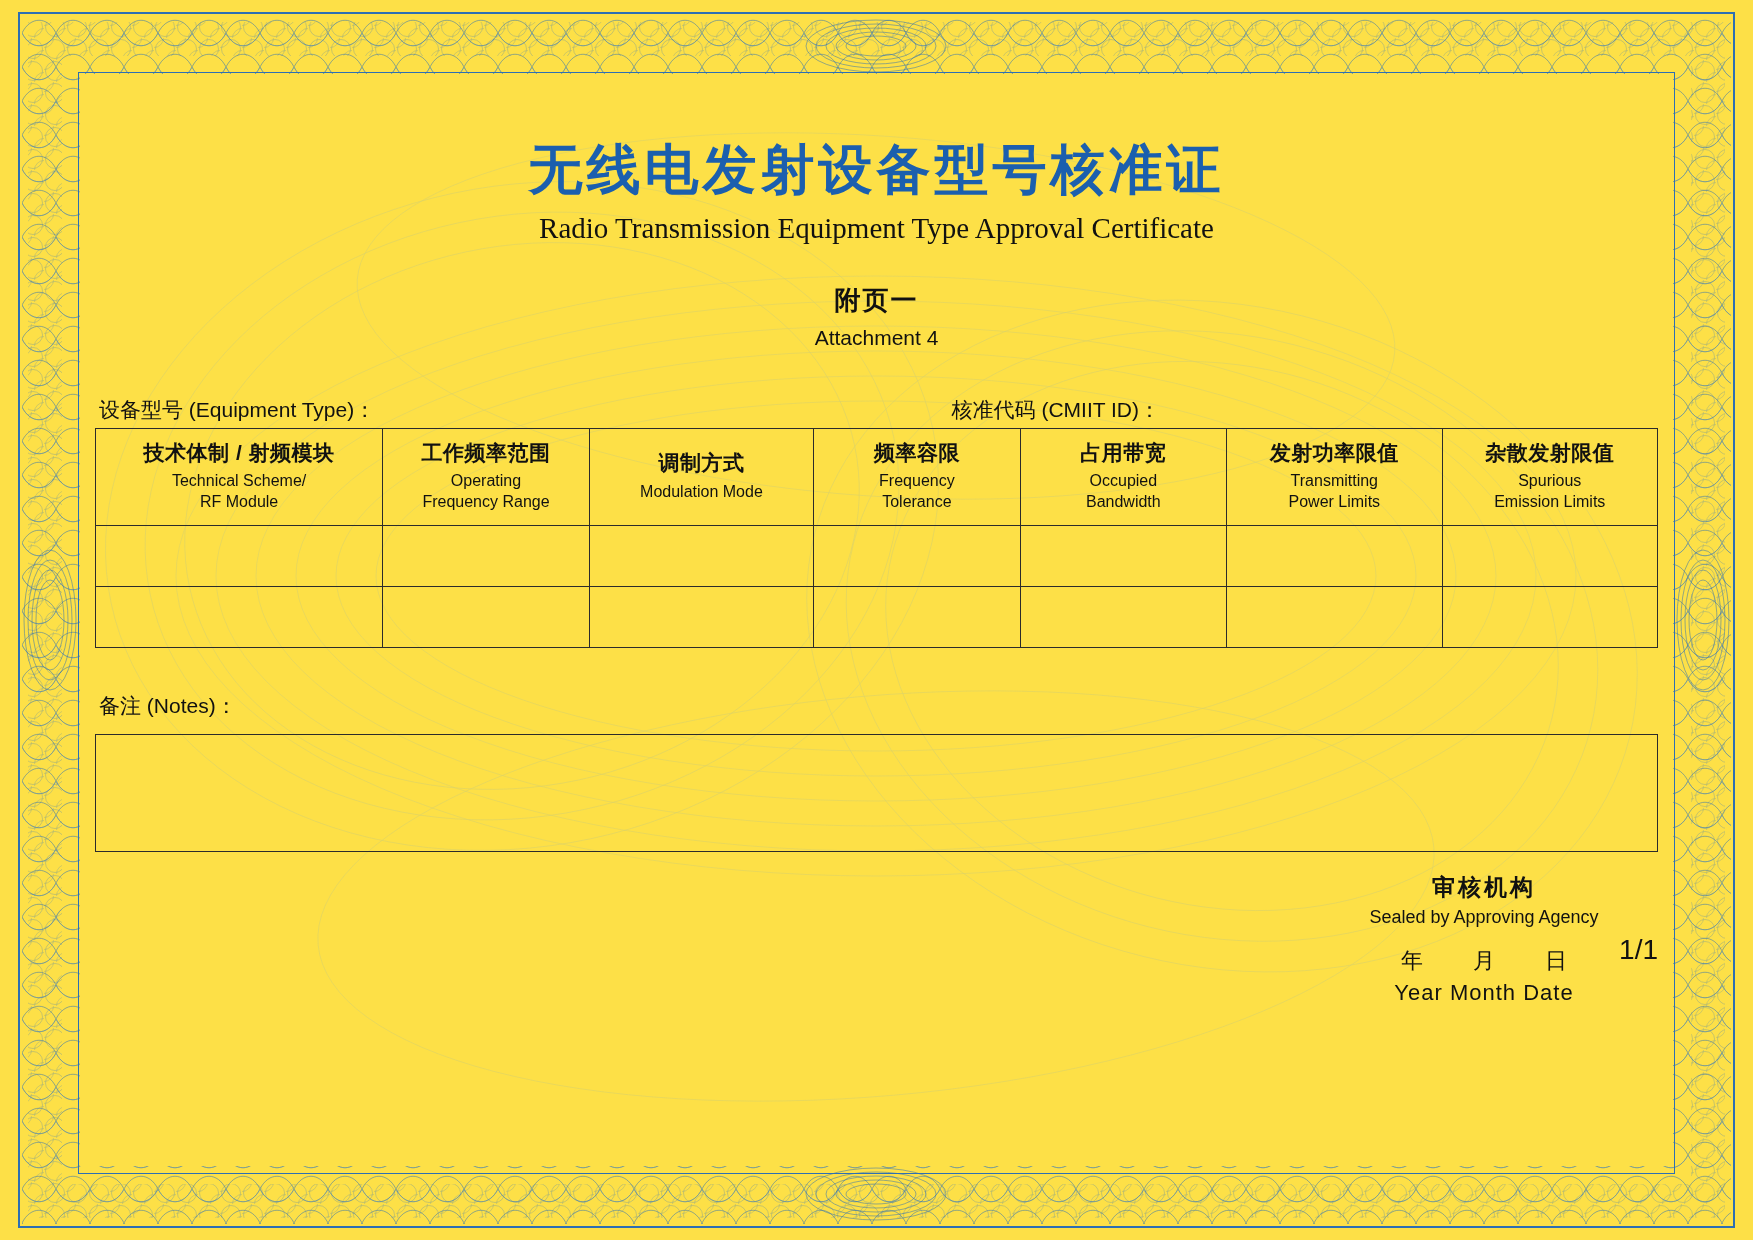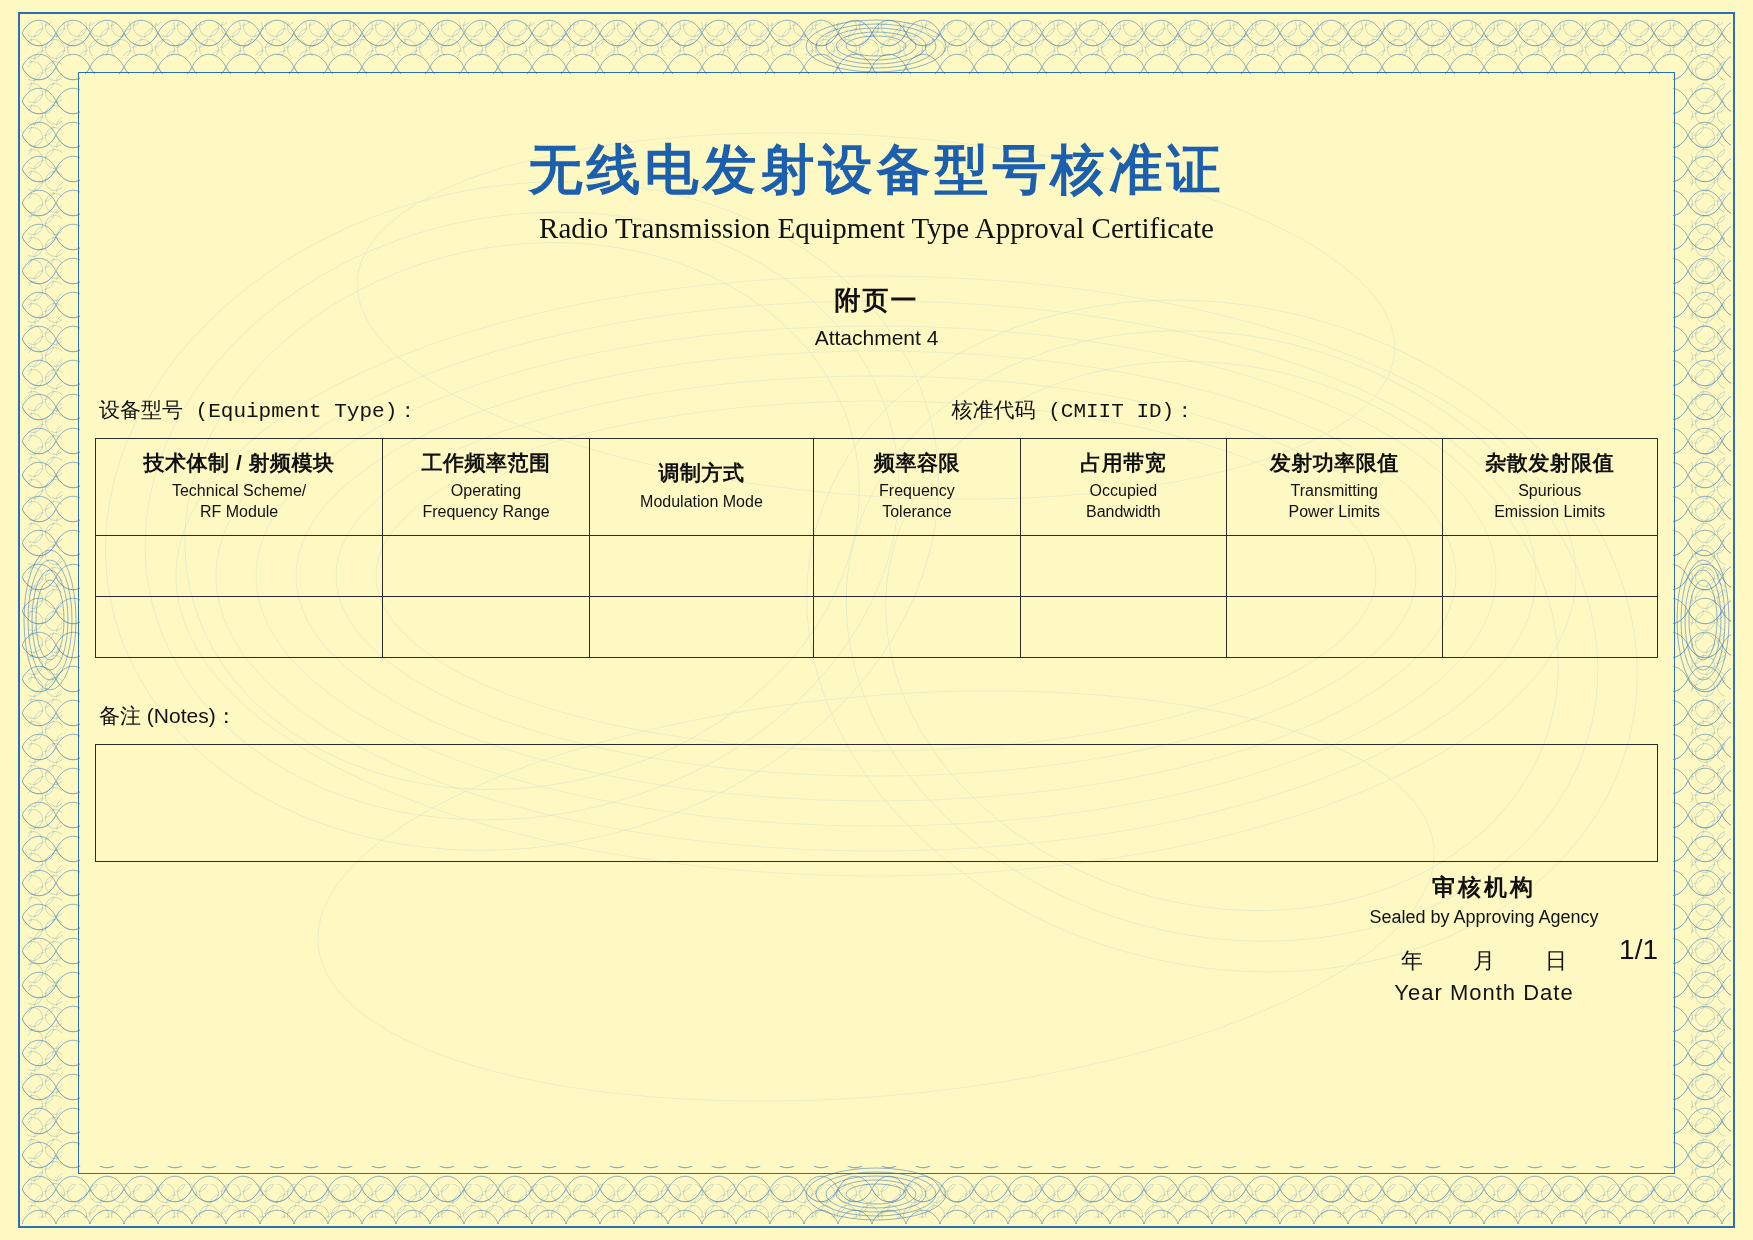--- a/index.html
+++ b/index.html
@@ -12,21 +12,21 @@
     height: 1240px;
     font-family: "Liberation Sans", sans-serif;
     color: #1a1a1a;
     overflow: hidden;
   }
 
   .page {
     position: relative;
     width: 1753px;
     height: 1240px;
-    background: #fef9c3;
+    background: #fde047;
   }
 
   
   .border-outer {
     position: absolute;
     left: 18px;
     top: 12px;
     right: 18px;
     bottom: 12px;
     border: 2px solid #2d6fb3;
@@ -101,28 +101,27 @@
   .field-row {
     display: flex;
     justify-content: flex-start;
     margin-top: 46px;
     padding: 0 4px;
     font-size: 21px;
     color: #111111;
   }
   .field-label {
     white-space: nowrap;
-    font-family: Liberation Mono, monospace;
   }
   .field-left { width: 52%; }
   .field-right { flex: 1; margin-left: 44px; }
 
   
   table.spec {
-    margin-top: 14px;
+    margin-top: 4px;
     width: 100%;
     border-collapse: collapse;
     table-layout: fixed;
   }
   table.spec th,
   table.spec td {
     border: 1px solid #2b2b2b;
     text-align: center;
     vertical-align: middle;
   }

